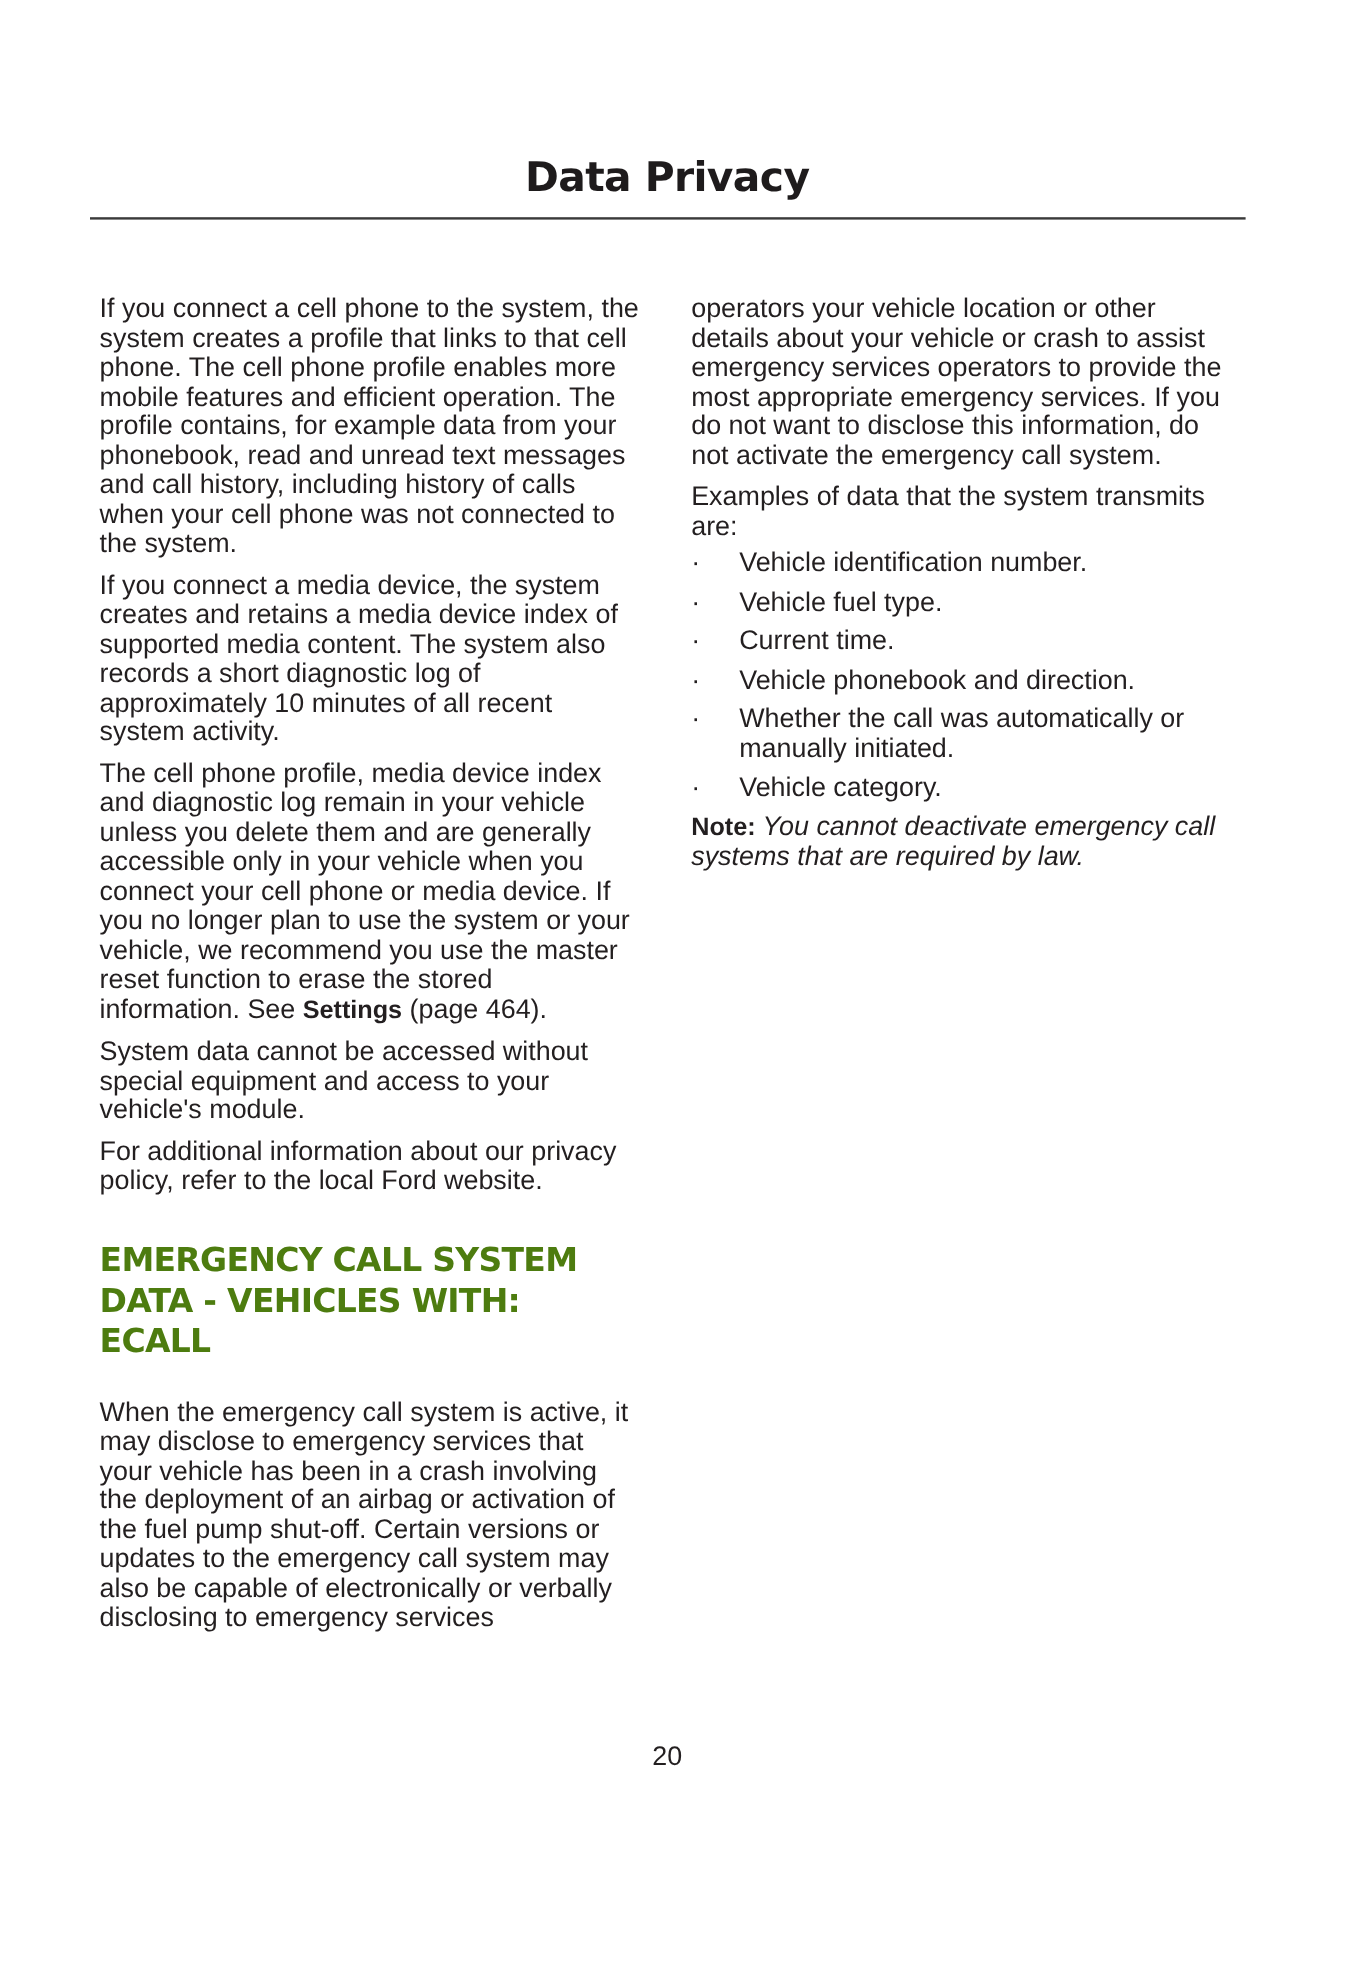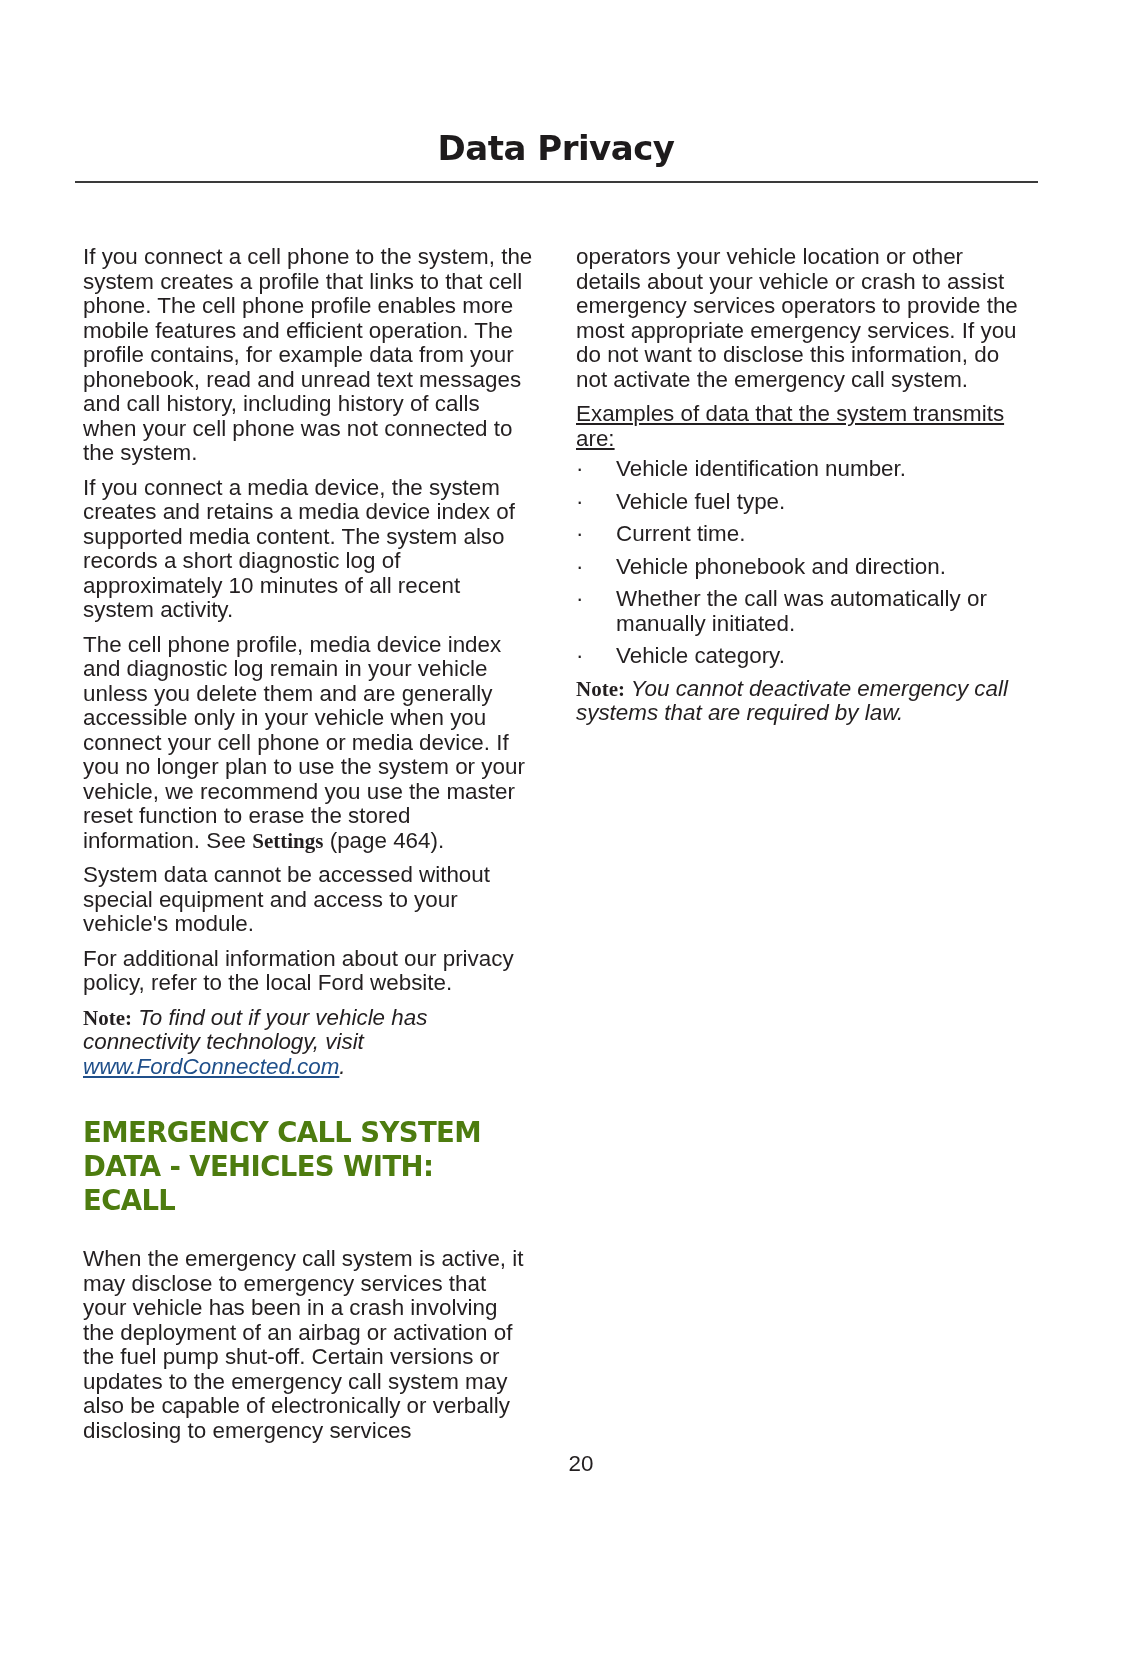--- a/index.html
+++ b/index.html
@@ -6,55 +6,52 @@
     body { width: 1142px; height: 1654px; position: relative; overflow: hidden;
            font-family: "Liberation Sans", sans-serif; color: #231f20; }
     .page-title { position: absolute; left: 0; width: 1112px; top: 128px; text-align: center;
                   font-family: "DejaVu Sans", sans-serif; font-weight: bold; font-size: 34px;
                   letter-spacing: -0.5px; color: #1e1b1c; }
     .rule { position: absolute; left: 75px; top: 181px; width: 963px; height: 2px; background: #3a3a3a; }
     .col { position: absolute; top: 229px; width: 450px; font-size: 22.4px; line-height: 24.5px; margin-top: 16px; }
     .col-left { left: 83px; }
     .col-right { left: 576px; width: 450px; }
     .para { margin: 0 0 10px 0; }
-    .b { font-weight: bold; font-family: Liberation Serif, serif; font-size: 21px; }
+    .b { font-weight: bold; font-family: Liberation Sans, sans-serif; font-size: 21px; }
     .i { font-style: italic; }
     .link { color: #1f4f8a; text-decoration: underline; font-style: italic; }
     .section-heading { margin: 36px 0 30px 0; font-family: "DejaVu Sans", sans-serif; font-weight: bold;
                        font-size: 27.5px; line-height: 34px; letter-spacing: -0.6px; color: #4d7c0f; }
     ul.bullets { list-style: none; margin: 0 0 8px 0; padding: 0; }
     ul.bullets li { position: relative; padding-left: 40px; margin-bottom: 8px; }
     ul.bullets li .dot { position: absolute; left: 0; top: 0; }
     .page-number { position: absolute; left: 0; width: 1112px; top: 1451px; text-align: center;
-                   font-size: 22.4px; color: #231f20; margin-left: 25px; }
+                   font-size: 22.4px; color: #231f20; }
   </style>
 </head>
 <body>
 
 <div class="page-title">Data Privacy</div>
 <div class="rule"></div>
 
 <div class="col col-left">
   <p class="para">If you connect a cell phone to the system, the system creates a profile that links to that cell phone. The cell phone profile enables more mobile features and efficient operation. The profile contains, for example data from your phonebook, read and unread text messages and call history, including history of calls when your cell phone was not connected to the system.</p>
   <p class="para">If you connect a media device, the system creates and retains a media device index of supported media content. The system also records a short diagnostic log of approximately 10 minutes of all recent system activity.</p>
   <p class="para">
     <span>The cell phone profile, media device index and diagnostic log remain in your vehicle unless you delete them and are generally accessible only in your vehicle when you connect your cell phone or media device. If you no longer plan to use the system or your vehicle, we recommend you use the master reset function to erase the stored information.  See </span><span class="b">Settings</span><span> (page 464).</span>
   </p>
   <p class="para">System data cannot be accessed without special equipment and access to your vehicle's module.</p>
   <p class="para">For additional information about our privacy policy, refer to the local Ford website.</p>
-  <p class="para">
-    <span class="b">Note:</span><span class="i"> To find out if your vehicle has connectivity technology, visit </span><span class="link">www.FordConnected.com</span><span class="i">.</span>
-  </p>
   <h2 class="section-heading">EMERGENCY CALL SYSTEM DATA - VEHICLES WITH: ECALL</h2>
   <p class="para">When the emergency call system is active, it may disclose to emergency services that your vehicle has been in a crash involving the deployment of an airbag or activation of the fuel pump shut-off. Certain versions or updates to the emergency call system may also be capable of electronically or verbally disclosing to emergency services</p>
 </div>
 
 <div class="col col-right">
   <p class="para">operators your vehicle location or other details about your vehicle or crash to assist emergency services operators to provide the most appropriate emergency services. If you do not want to disclose this information, do not activate the emergency call system.</p>
-  <p class="para" style="margin-bottom:6px;text-decoration:underline;">Examples of data that the system transmits are:</p>
+  <p class="para" style="margin-bottom:6px;">Examples of data that the system transmits are:</p>
   <ul class="bullets">
     <li><span class="dot">·</span><span>Vehicle identification number.</span></li>
     <li><span class="dot">·</span><span>Vehicle fuel type.</span></li>
     <li><span class="dot">·</span><span>Current time.</span></li>
     <li><span class="dot">·</span><span>Vehicle phonebook and direction.</span></li>
     <li><span class="dot">·</span><span>Whether the call was automatically or manually initiated.</span></li>
     <li><span class="dot">·</span><span>Vehicle category.</span></li>
   </ul>
   <p class="para">
     <span class="b">Note:</span><span class="i"> You cannot deactivate emergency call systems that are required by law.</span>

